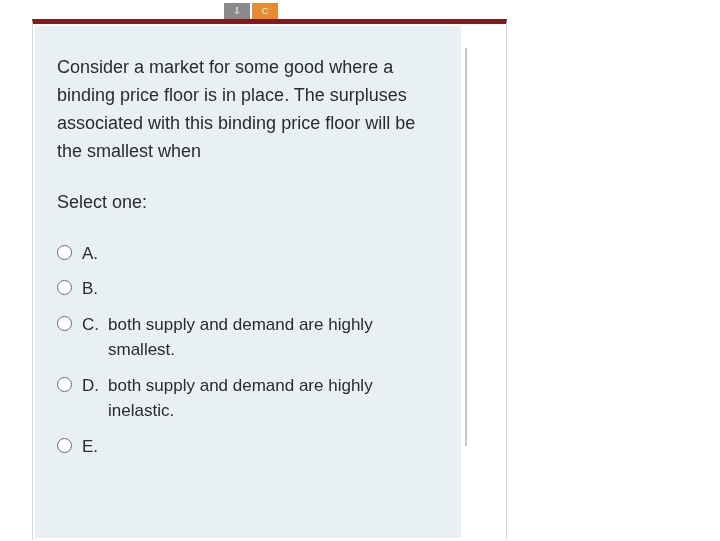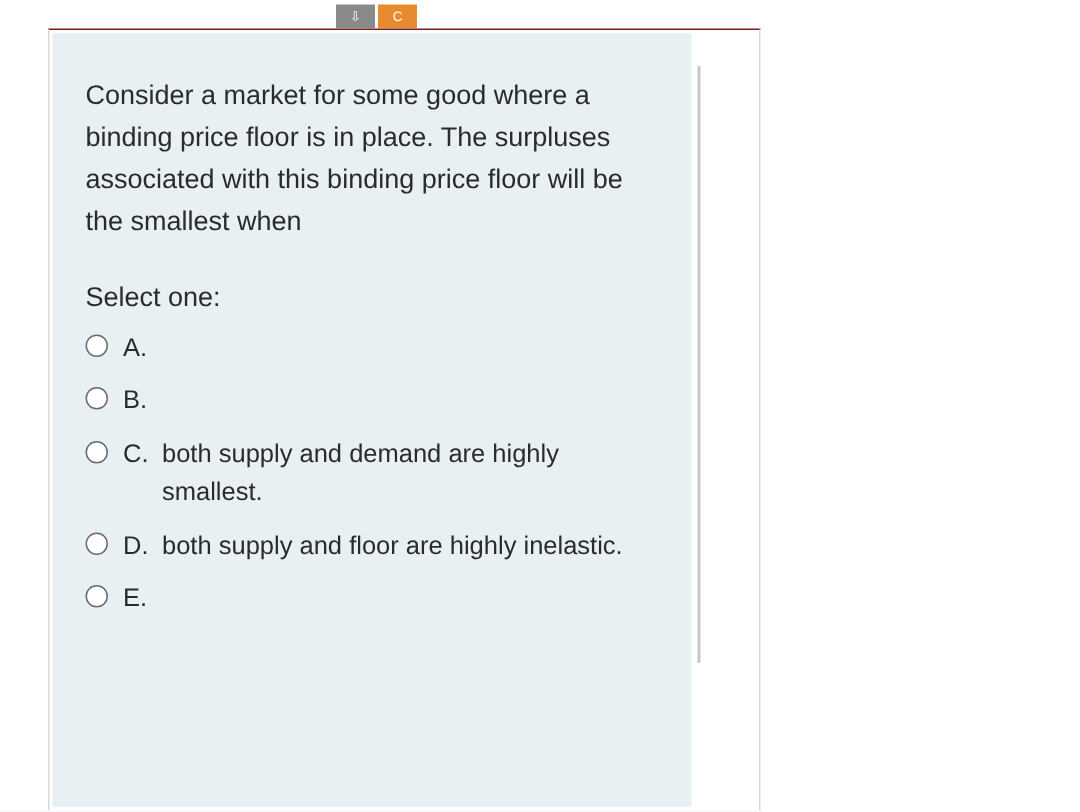--- a/index.html
+++ b/index.html
@@ -30,21 +30,21 @@
     color: #fff;
   }
   .tab-gray { background: #8a8a8a; }
   .tab-orange { background: #e78b2f; }
   .page-frame {
     position: absolute;
     top: 19px;
     left: 32px;
     width: 475px;
     height: 521px;
-    border-top: 1px solid #7f1d1d;
+    border-top: 5px solid #7f1d1d;
     border-left: 1px solid #d9d9d9;
     border-right: 1px solid #d9d9d9;
     background: #fff;
     padding: 2px;
   }
   .question-card {
     background: #e9f0f4;
     width: 426px;
     height: 100%;
     padding: 28px 22px 10px 22px;
@@ -61,21 +61,21 @@
   }
   .stem {
     font-size: 18px;
     line-height: 1.55;
     color: #2b2b2b;
     margin-bottom: 26px;
   }
   .select-one {
     font-size: 18px;
     color: #2b2b2b;
-    margin-bottom: 10px;
+    margin-bottom: 28px;
   }
   .options {
     list-style: none;
     margin: 0;
     padding: 0;
   }
   .option {
     display: flex;
     align-items: flex-start;
     margin-bottom: 10px;
@@ -128,21 +128,21 @@
         <span class="opt-letter">B.</span>
       </li>
       <li class="option">
         <span class="radio"></span>
         <span class="opt-letter">C.</span>
         <span class="opt-text">both supply and demand are highly smallest.</span>
       </li>
       <li class="option">
         <span class="radio"></span>
         <span class="opt-letter">D.</span>
-        <span class="opt-text">both supply and floor are highly inelastic.</span>
+        <span class="opt-text">both supply and demand are highly inelastic.</span>
       </li>
       <li class="option">
         <span class="radio"></span>
         <span class="opt-letter">E.</span>
       </li>
     </ul>
   </div>
 </div>
 
 </body></html>

